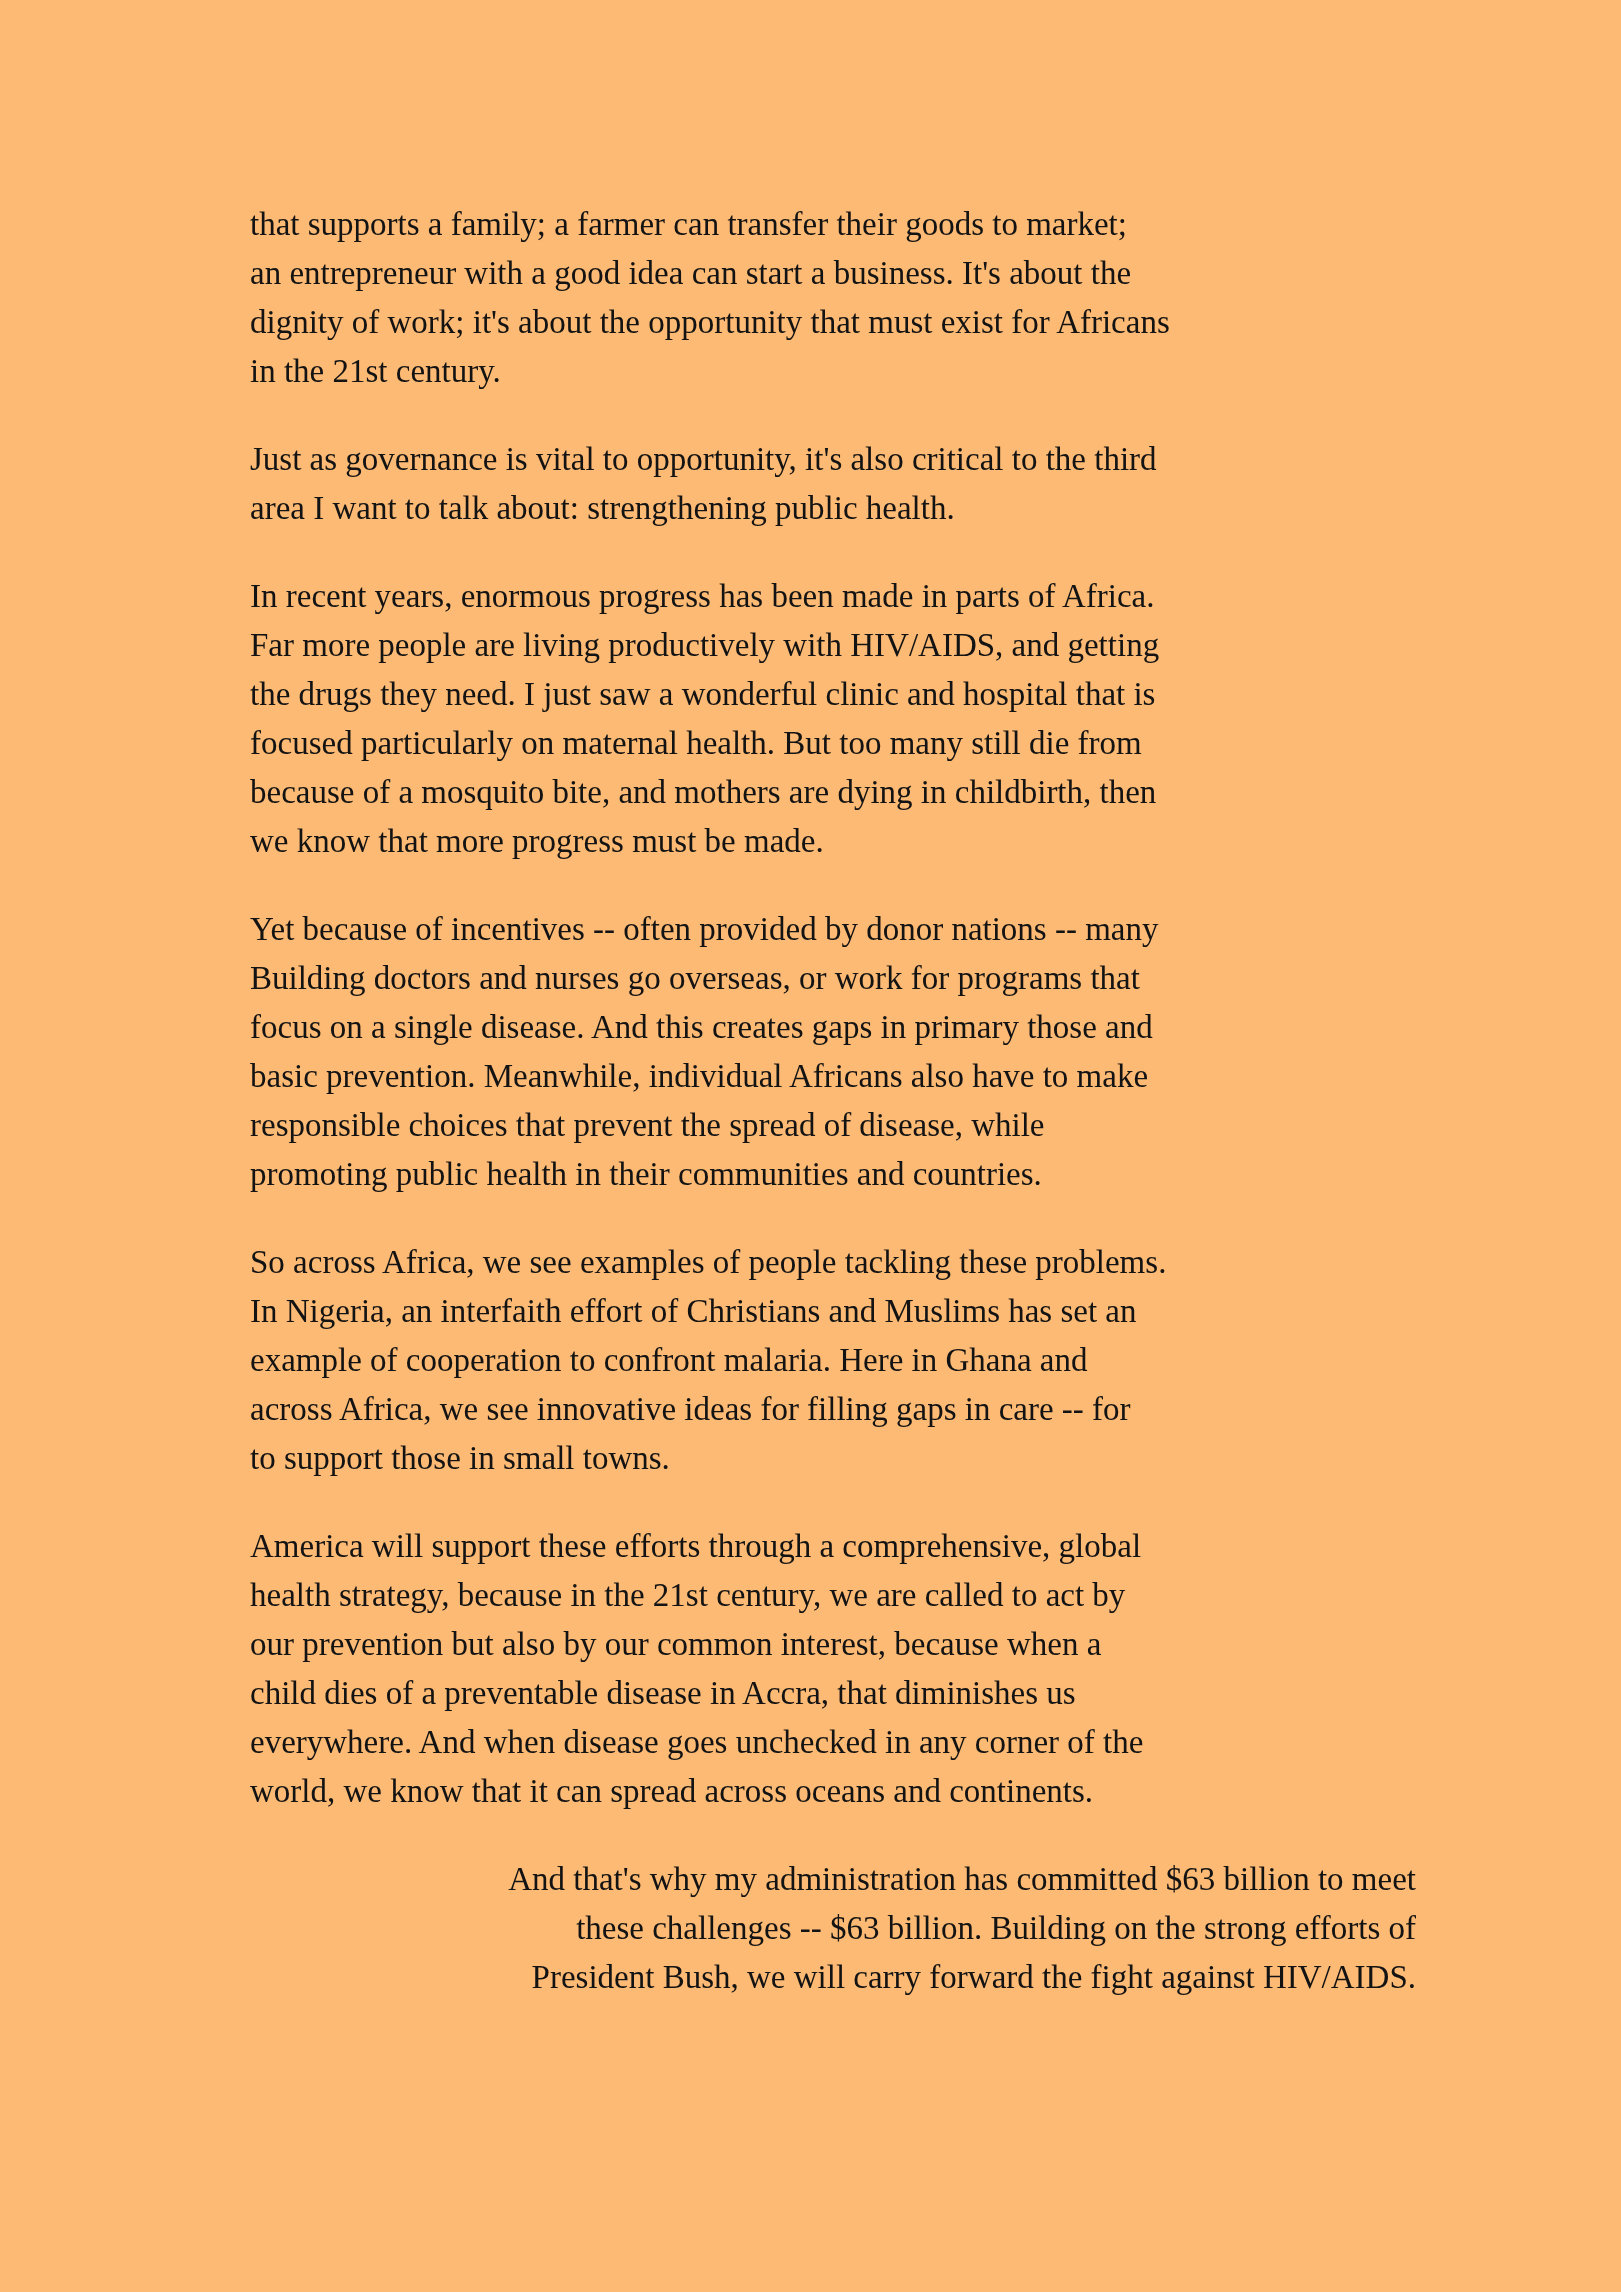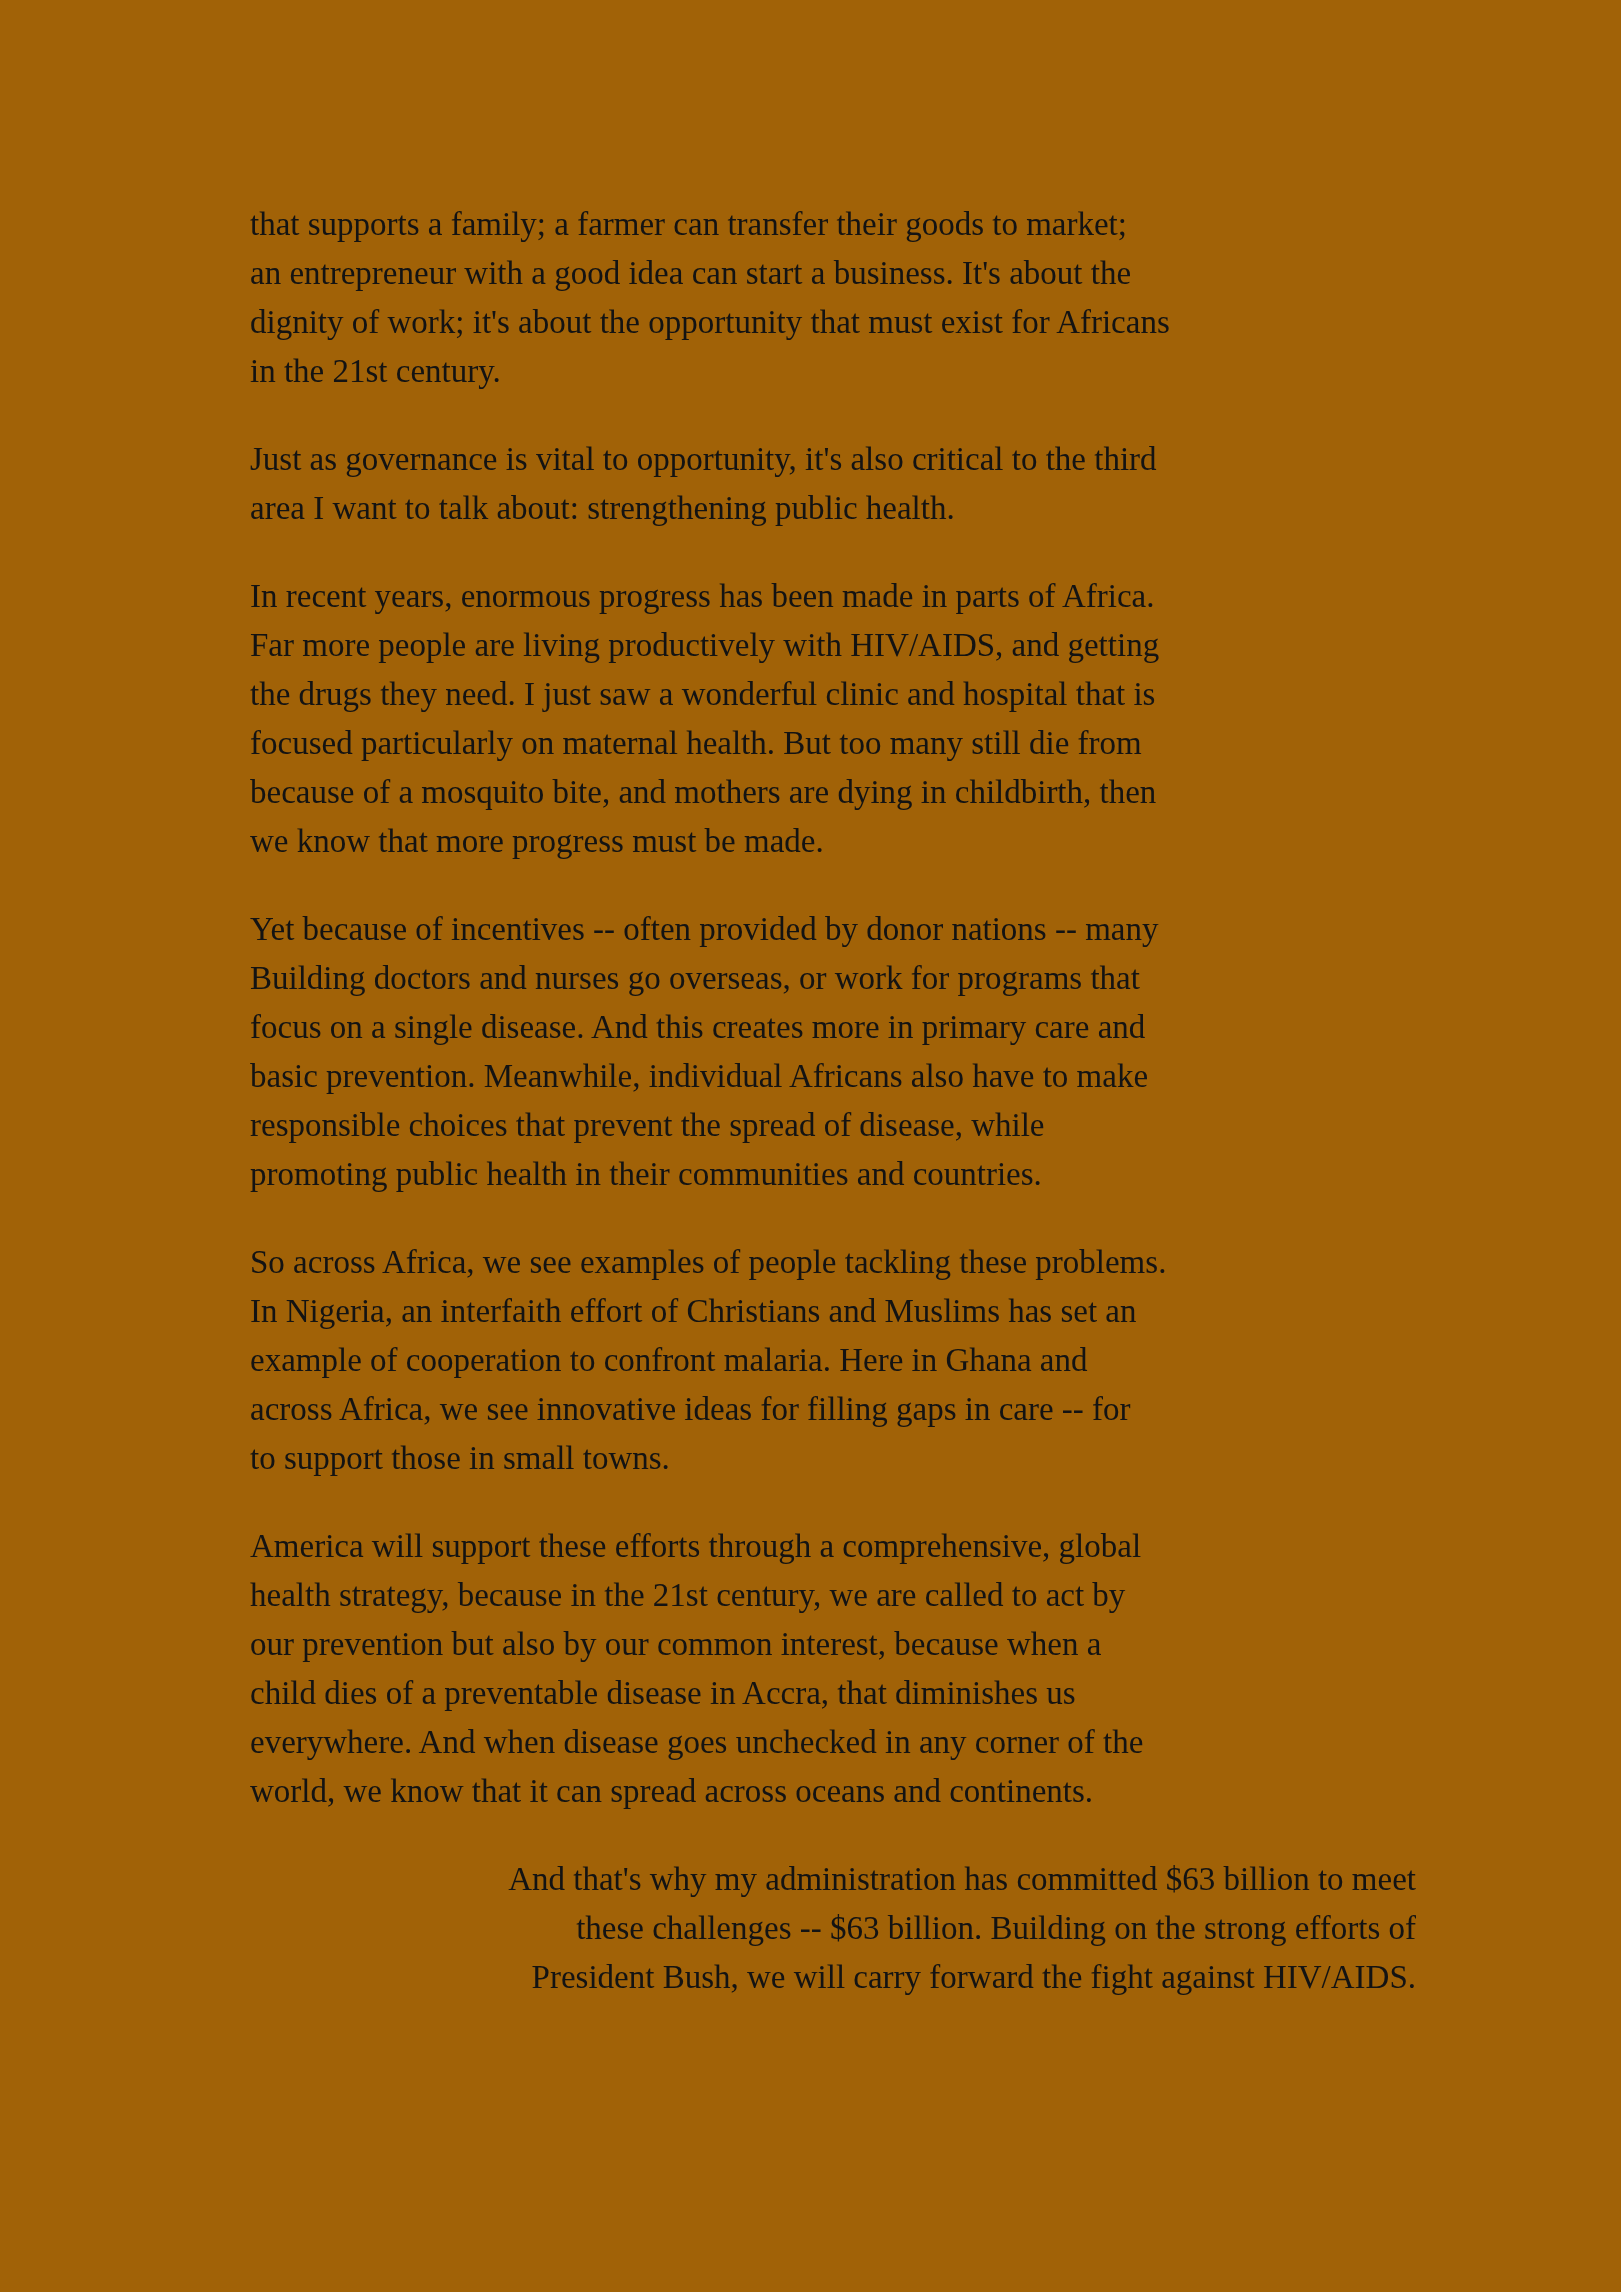--- a/index.html
+++ b/index.html
@@ -9,21 +9,21 @@
   body {
     width: 1621px;
     height: 2293px;
     background: #ffffff;
     position: relative;
     overflow: hidden;
   }
   .page {
     position: absolute;
     inset: 0;
-    background: #a16207;
+    background: #fdba74;
   }
   .text-block {
     position: absolute;
     left: 250px;
     top: 200px;
     width: 1166px;
     font-family: "Liberation Serif", "DejaVu Serif", serif;
     font-size: 33px;
     line-height: 49px;
     color: #131313;
@@ -63,21 +63,21 @@
       <div class="line">Far more people are living productively with HIV/AIDS, and getting</div>
       <div class="line">the drugs they need. I just saw a wonderful clinic and hospital that is</div>
       <div class="line">focused particularly on maternal health. But too many still die from</div>
       <div class="line">because of a mosquito bite, and mothers are dying in childbirth, then</div>
       <div class="line">we know that more progress must be made.</div>
     </div>
 
     <div class="para">
       <div class="line">Yet because of incentives -- often provided by donor nations -- many</div>
       <div class="line">Building doctors and nurses go overseas, or work for programs that</div>
-      <div class="line">focus on a single disease. And this creates more in primary care and</div>
+      <div class="line">focus on a single disease. And this creates gaps in primary those and</div>
       <div class="line">basic prevention. Meanwhile, individual Africans also have to make</div>
       <div class="line">responsible choices that prevent the spread of disease, while</div>
       <div class="line">promoting public health in their communities and countries.</div>
     </div>
 
     <div class="para">
       <div class="line">So across Africa, we see examples of people tackling these problems.</div>
       <div class="line">In Nigeria, an interfaith effort of Christians and Muslims has set an</div>
       <div class="line">example of cooperation to confront malaria. Here in Ghana and</div>
       <div class="line">across Africa, we see innovative ideas for filling gaps in care -- for</div>

